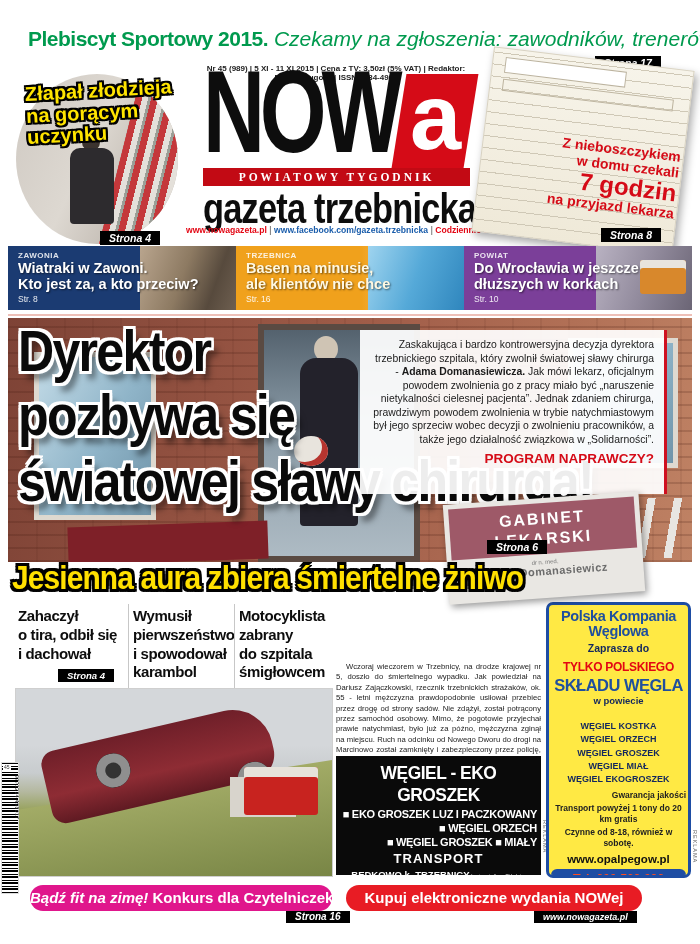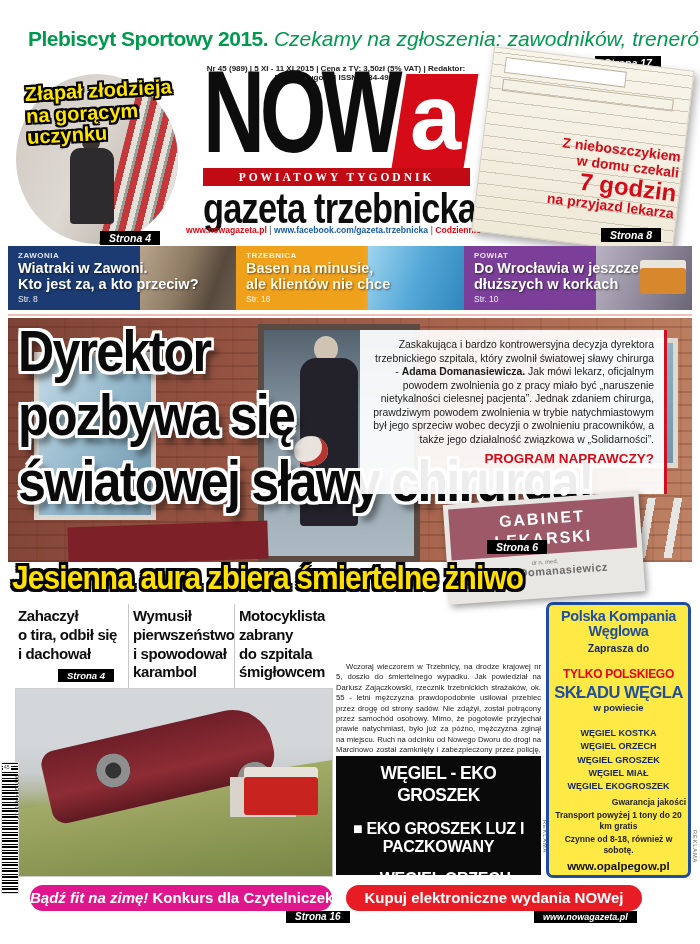--- a/index.html
+++ b/index.html
@@ -140,33 +140,33 @@
                 linear-gradient(#3a2c3c,#241a26 70%,#1a131c);}
   .night-title{position:absolute;left:6px;top:4px;font-size:16.5px;font-weight:900;color:#ffe000;letter-spacing:-0.3px;
      text-shadow:-2px -2px 0 #4a1f3a,2px -2px 0 #4a1f3a,-2px 2px 0 #4a1f3a,2px 2px 0 #4a1f3a,0 2px 0 #4a1f3a,0 -2px 0 #4a1f3a;}
   .bodytext{left:336px;top:662px;width:205px;font-size:7.7px;line-height:1.35;text-align:justify;color:#1c1c1c;}
   .bodytext .ind{display:inline-block;width:10px;}
   .sig{text-align:right;font-style:italic;font-weight:700;font-size:7px;margin-top:1px;}
   
   .coal{left:336px;top:756px;width:205px;height:119px;background:#0a0a0a;color:#fff;text-align:center;
         box-sizing:border-box;padding:6px 4px 4px;}
   .coal .t{font-size:18.5px;font-weight:900;letter-spacing:-0.5px;transform:scaleX(0.94);transform-origin:center;}
-  .coal .ln{font-size:16px;font-weight:900;margin-top:14px;letter-spacing:-0.3px;}
+  .coal .ln{font-size:11px;font-weight:900;margin-top:2px;letter-spacing:-0.3px;text-align:right;}
   .coal .tr{font-size:13px;font-weight:900;margin-top:3px;letter-spacing:1px;}
   .coal .pl{font-size:9.5px;font-weight:900;margin-top:3px;}
   .coal .pl small{font-size:4.6px;font-weight:400;}
   .coal .phn{font-size:11px;font-weight:900;margin-top:2px;letter-spacing:-0.4px;}
   .coal .em{font-size:10px;font-weight:700;}
   .vert{position:absolute;font-size:5.5px;color:#666;writing-mode:vertical-rl;letter-spacing:1px;}
   
   .pkw{left:546px;top:602px;width:145px;height:276px;background:#ffe944;border:3px solid #1e4da3;
        border-radius:7px;box-sizing:border-box;text-align:center;padding:4px 2px 3px;overflow:hidden;}
   .pkw .t1{color:#1f4f9e;font-size:14.5px;font-weight:900;line-height:1.05;letter-spacing:-0.4px;}
   .pkw .inv{color:#13275e;font-size:10.5px;font-weight:700;margin-top:3px;}
-  .pkw .onp{color:#e30613;font-size:12px;font-weight:900;margin-top:13px;letter-spacing:-0.3px;}
+  .pkw .onp{color:#e30613;font-size:12px;font-weight:900;margin-top:6px;letter-spacing:-0.3px;}
   .pkw .dep{color:#1f4f9e;font-size:16.5px;font-weight:900;margin-top:2px;letter-spacing:-0.5px;}
   .pkw .cty{color:#13275e;font-size:9.5px;font-weight:700;}
   .pkw .prod{color:#13275e;font-size:9px;font-weight:900;line-height:1.45;margin-top:14px;}
   .pkw .q{font-size:8.5px;color:#222;margin-top:4px;font-weight:700;text-align:right;}
   .pkw .tr2{font-size:8.5px;color:#222;margin-top:3px;font-weight:700;line-height:1.3;}
   .pkw .hrs{font-size:8.5px;color:#222;margin-top:2px;font-weight:700;line-height:1.3;}
   .pkw .web{font-size:11.5px;color:#111;font-weight:900;margin-top:4px;}
   .pkw .blue{background:#1e4da3;border-radius:6px;margin-top:4px;padding:3px 2px 2px;}
   .pkw .tel1{color:#ff4a1f;font-size:12.5px;font-weight:900;letter-spacing:-0.3px;}
   .pkw .tel2{color:#ffd400;font-size:12.5px;font-weight:900;letter-spacing:-0.3px;}

